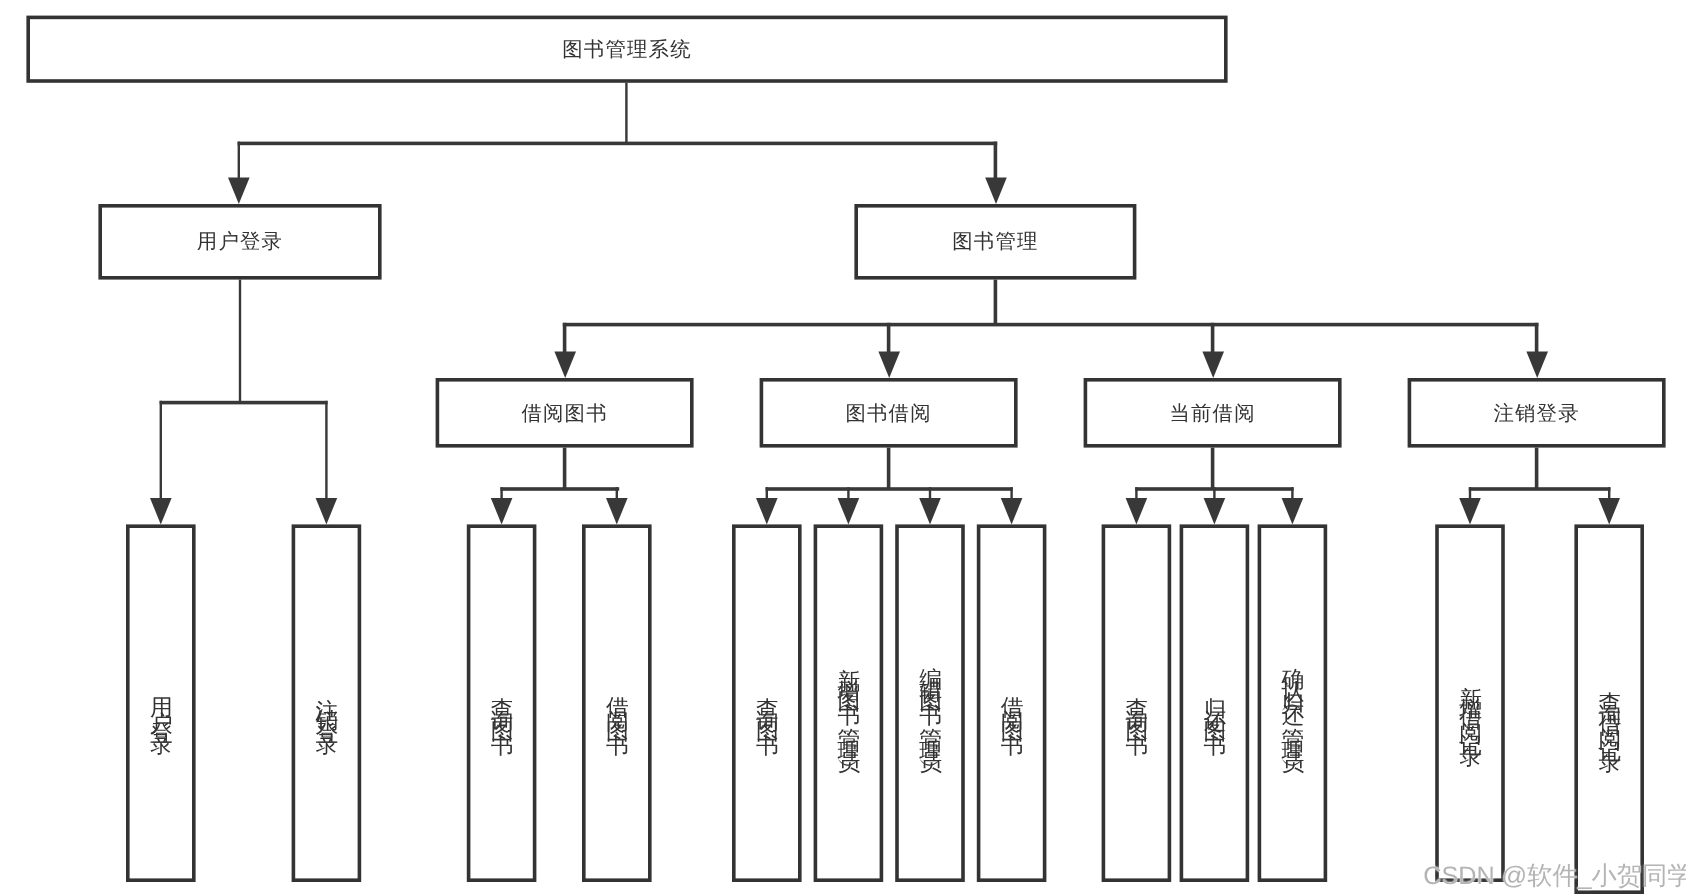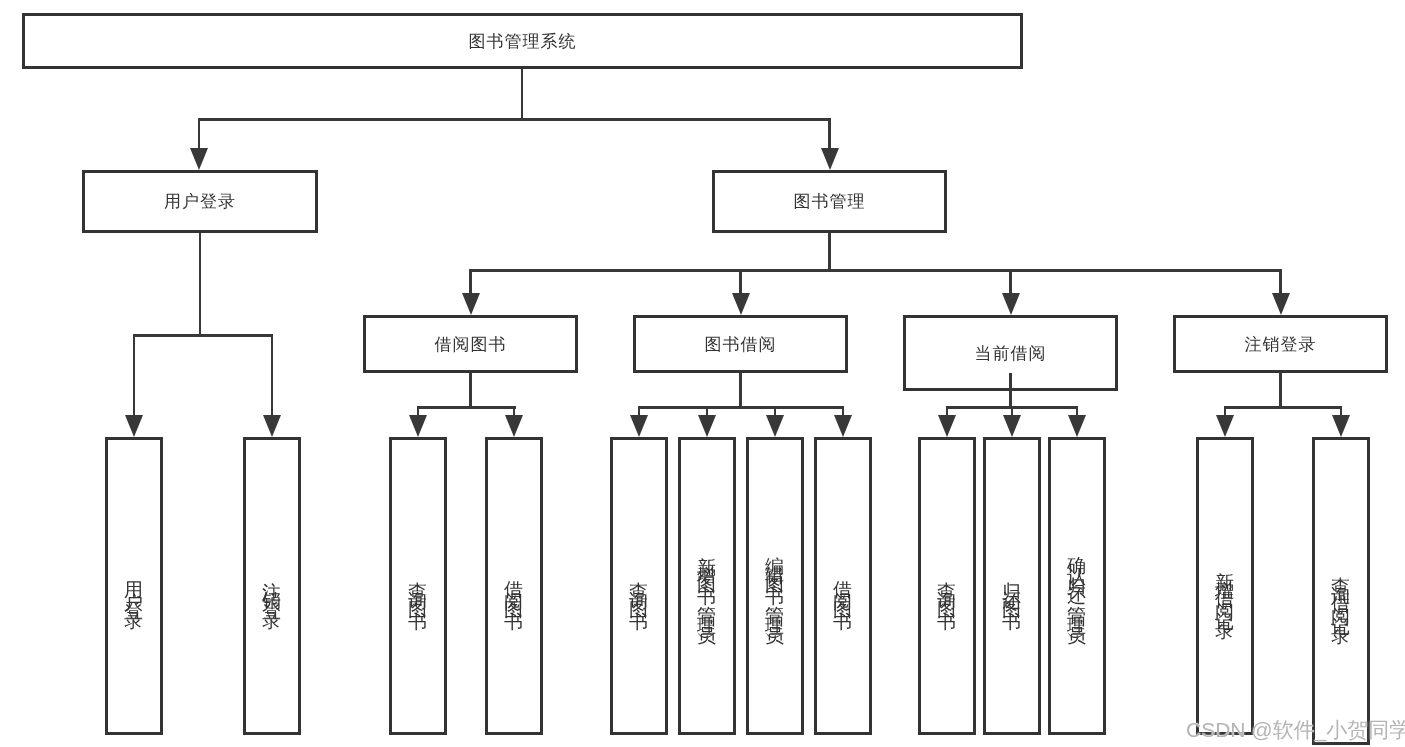--- a/index.html
+++ b/index.html
@@ -90,21 +90,21 @@
   <div class="ar" style="left:1001.5px; top:293px;"></div>
   <div class="vl" style="left:1279.25px; top:269px; height:27px;"></div>
   <div class="ar" style="left:1271.5px; top:293px;"></div>
 
   <div class="box hb" style="left:363px; top:315px; width:215px; height:58px;">
     <span>借阅图书</span>
   </div>
   <div class="box hb" style="left:633px; top:315px; width:215px; height:58px;">
     <span>图书借阅</span>
   </div>
-  <div class="box hb" style="left:903px; top:315px; width:215px; height:76px;">
+  <div class="box hb" style="left:903px; top:315px; width:215px; height:58px;">
     <span>当前借阅</span>
   </div>
   <div class="box hb" style="left:1173px; top:315px; width:215px; height:58px;">
     <span>注销登录</span>
   </div>
 
   <div class="vl" style="left:469.25px; top:373px; height:35px;"></div>
   <div class="hl" style="left:416.75px; top:406px; width:99.5px;"></div>
   <div class="vl" style="left:416.75px; top:406px; height:12px;"></div>
   <div class="ar" style="left:409px; top:415px;"></div>

